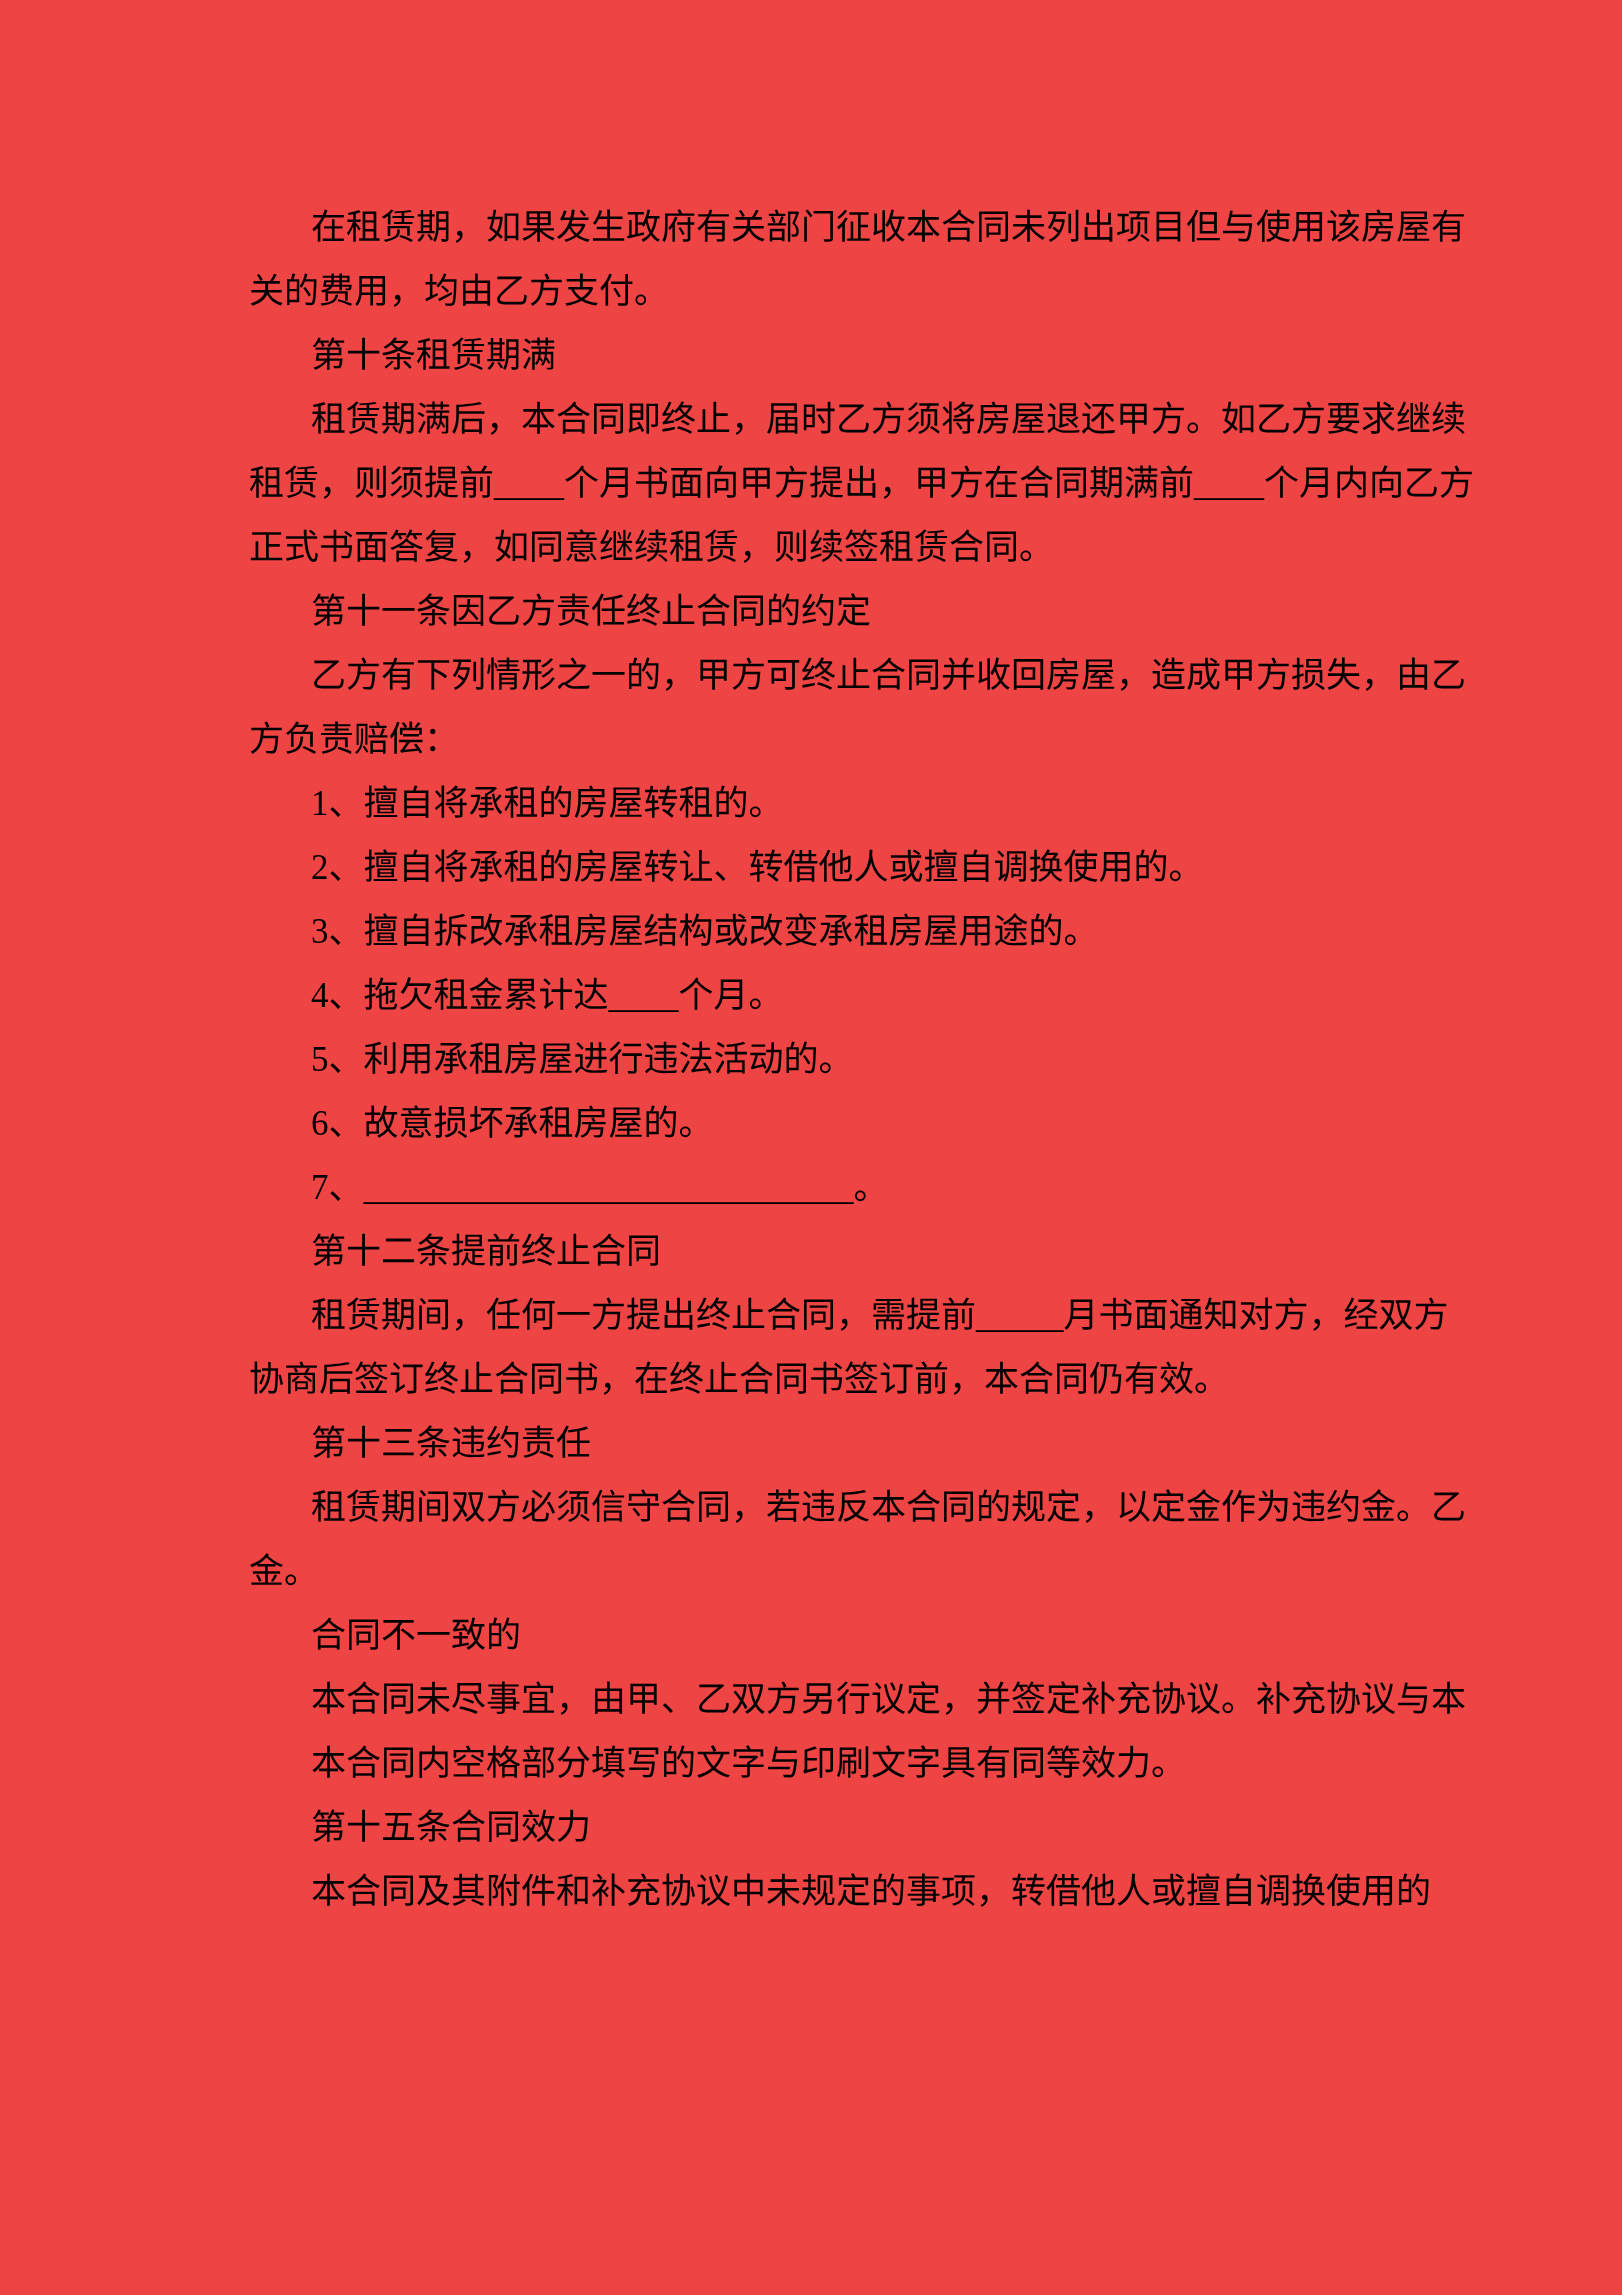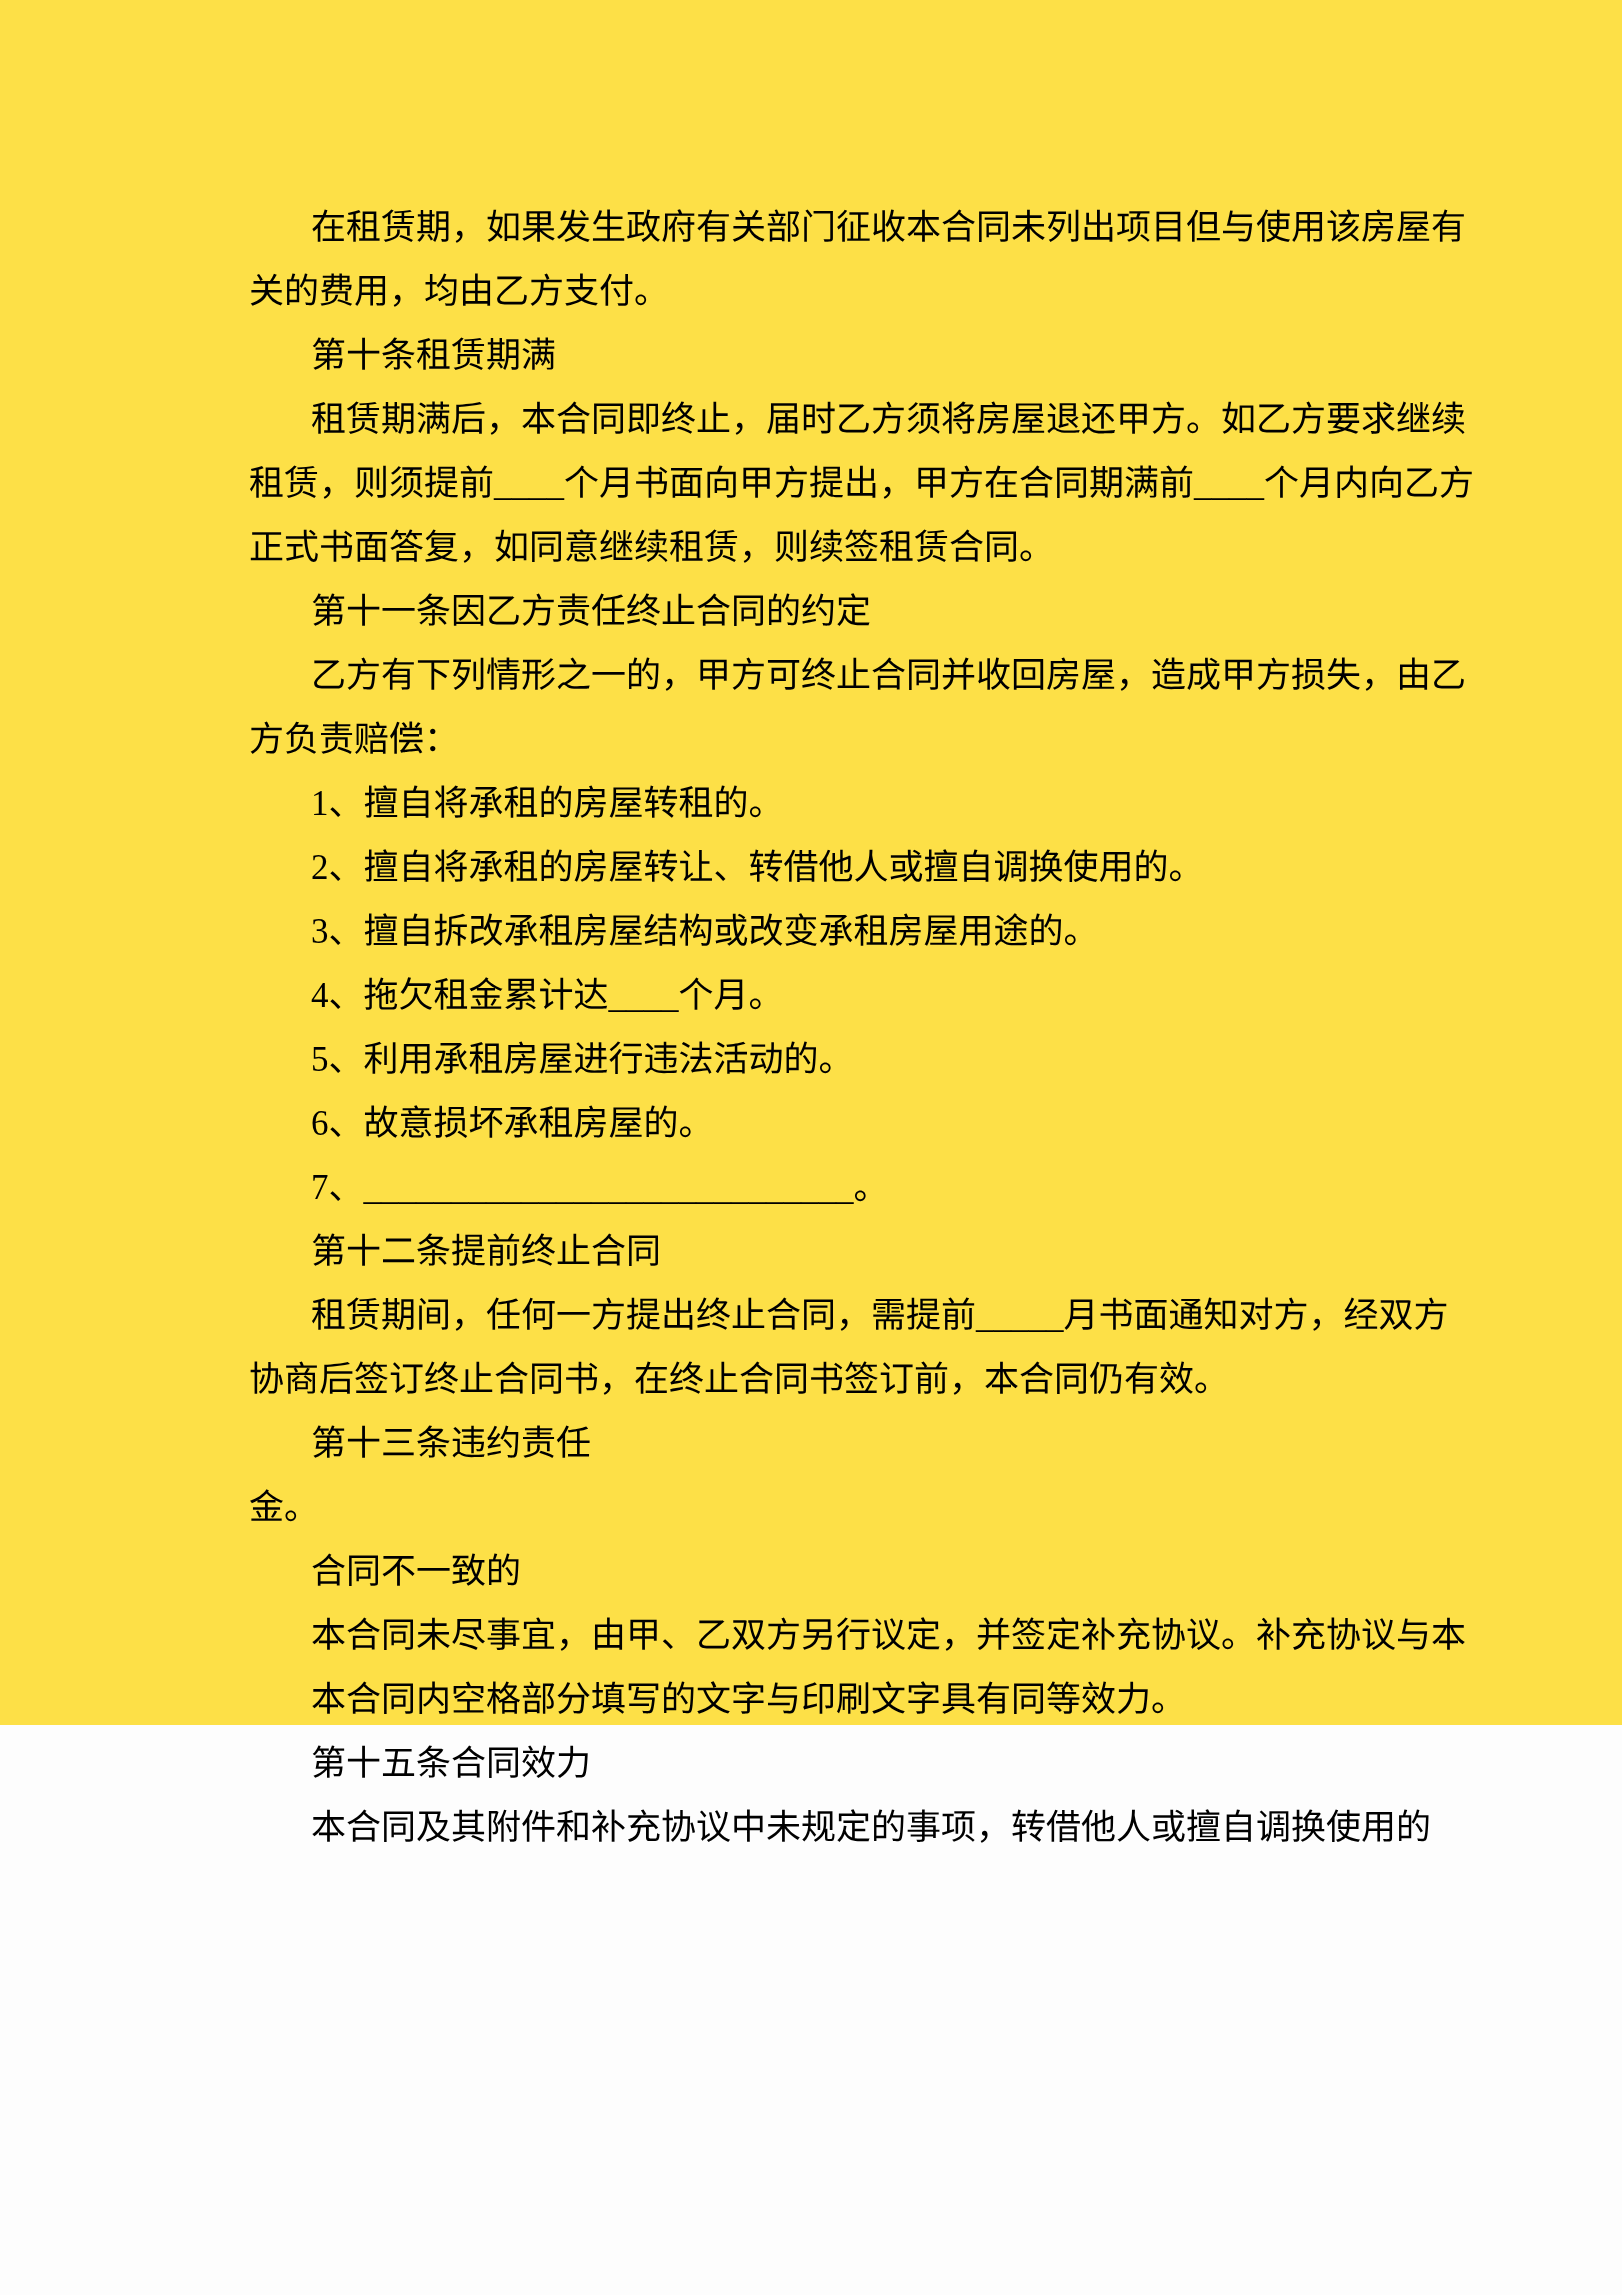--- a/index.html
+++ b/index.html
@@ -12,22 +12,22 @@
     background: #fdfdfd;
     position: relative;
     overflow: hidden;
     font-family: "Liberation Serif", "DejaVu Serif", serif;
   }
   .page {
     position: absolute;
     left: 0;
     top: 0;
     width: 1623px;
-    height: 1725px;
-    background: #fde047;
+    height: 2295px;
+    background: #ef4444;
   }
   .text-block {
     position: absolute;
     left: 249px;
     top: 196px;
     width: 1178px;
     color: #000000;
   }
   .line {
     font-size: 35px;
@@ -58,20 +58,21 @@
       <div class="line indent">2、擅自将承租的房屋转让、转借他人或擅自调换使用的。</div>
       <div class="line indent">3、擅自拆改承租房屋结构或改变承租房屋用途的。</div>
       <div class="line indent">4、拖欠租金累计达____个月。</div>
       <div class="line indent">5、利用承租房屋进行违法活动的。</div>
       <div class="line indent">6、故意损坏承租房屋的。</div>
       <div class="line indent">7、____________________________。</div>
       <div class="line indent">第十二条提前终止合同</div>
       <div class="line indent">租赁期间，任何一方提出终止合同，需提前_____月书面通知对方，经双方</div>
       <div class="line">协商后签订终止合同书，在终止合同书签订前，本合同仍有效。</div>
       <div class="line indent">第十三条违约责任</div>
+      <div class="line indent">租赁期间双方必须信守合同，若违反本合同的规定，以定金作为违约金。乙</div>
       <div class="line">金。</div>
       <div class="line indent">合同不一致的</div>
       <div class="line indent">本合同未尽事宜，由甲、乙双方另行议定，并签定补充协议。补充协议与本</div>
       <div class="line indent">本合同内空格部分填写的文字与印刷文字具有同等效力。</div>
       <div class="line indent">第十五条合同效力</div>
       <div class="line indent">本合同及其附件和补充协议中未规定的事项，转借他人或擅自调换使用的</div>
     </div>
 </div>
 
 

